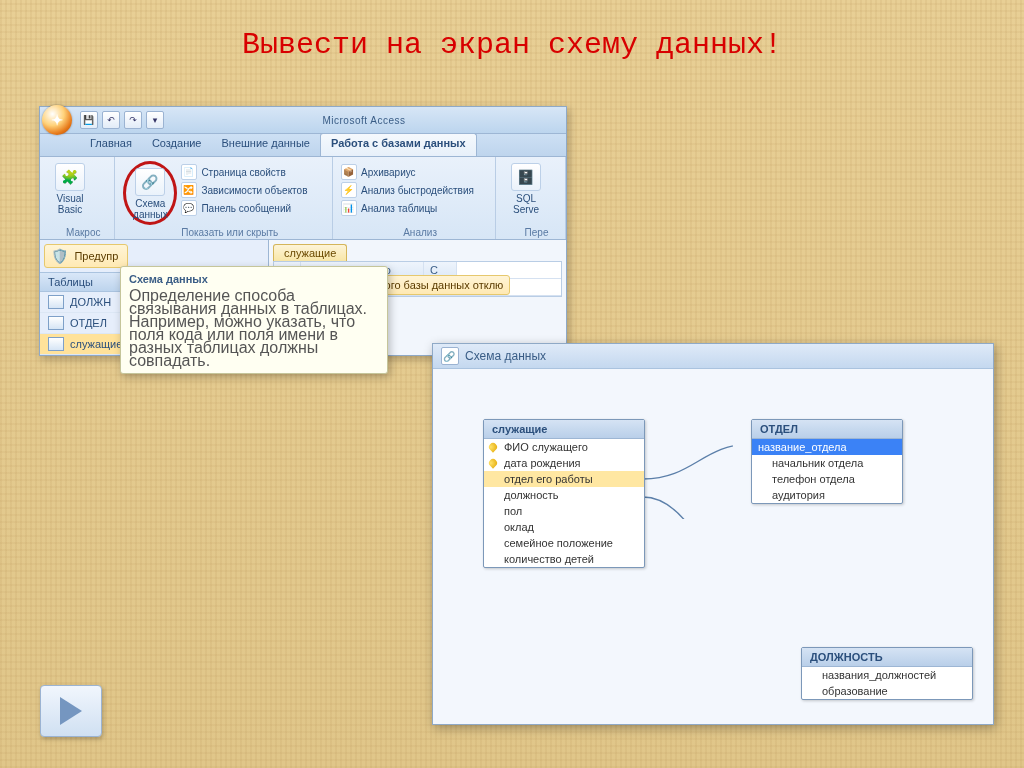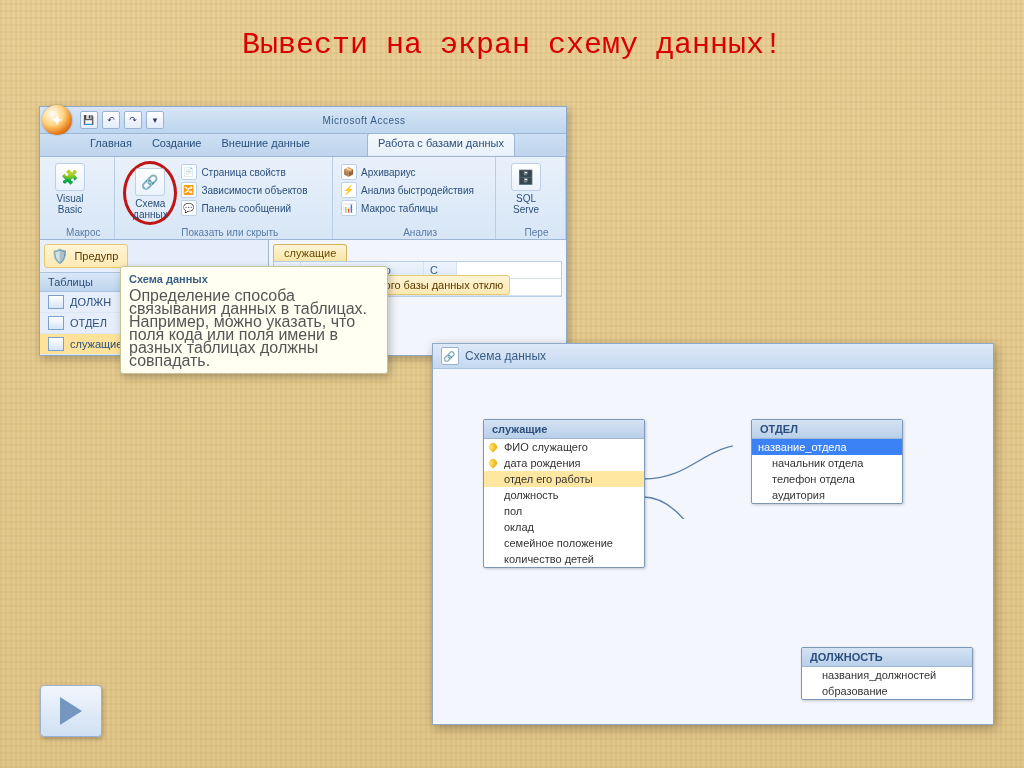--- a/index.html
+++ b/index.html
@@ -65,21 +65,21 @@
   .tabs {
     display:flex;height:22px;background:linear-gradient(#cde0f4,#bed5ed);
     border-bottom:1px solid #9db6d4;padding-left:40px;
   }
   .tab {
     padding:3px 10px 16px;color:#2b4f7c;font-size:11px;
   }
   .tab.active {
     background:linear-gradient(#f5f9fd,#e7f0fa);
     border:1px solid #9db6d4;border-bottom:none;border-radius:3px 3px 0 0;
-    color:#2b4f7c;font-weight:400;margin-top:-1px;margin-left:47px;
+    color:#2b4f7c;font-weight:700;margin-top:-1px;
   }
 
   .ribbon {
     background:linear-gradient(#e9f1fb,#d7e6f6);
     display:flex;height:82px;border-bottom:1px solid #9db6d4;
   }
   .group {
     border-right:1px solid #b9cde5;display:flex;flex-direction:column;
     padding:4px 8px 0;position:relative;
   }
@@ -263,21 +263,21 @@
         <div class="small-line">
             <span class="mico">📦</span>
             <span>Архивариус</span>
           </div>
         <div class="small-line">
             <span class="mico">⚡</span>
             <span>Анализ быстродействия</span>
           </div>
         <div class="small-line">
             <span class="mico">📊</span>
-            <span>Макрос таблицы</span>
+            <span>Анализ таблицы</span>
           </div>
       </div>
       <div class="group-label">Анализ</div>
     </div>
 
     <div class="group" style="width:58px">
       <div class="big-btn">
         <div class="ico">🗄️</div>
         <span>SQL Serve</span>
       </div>

